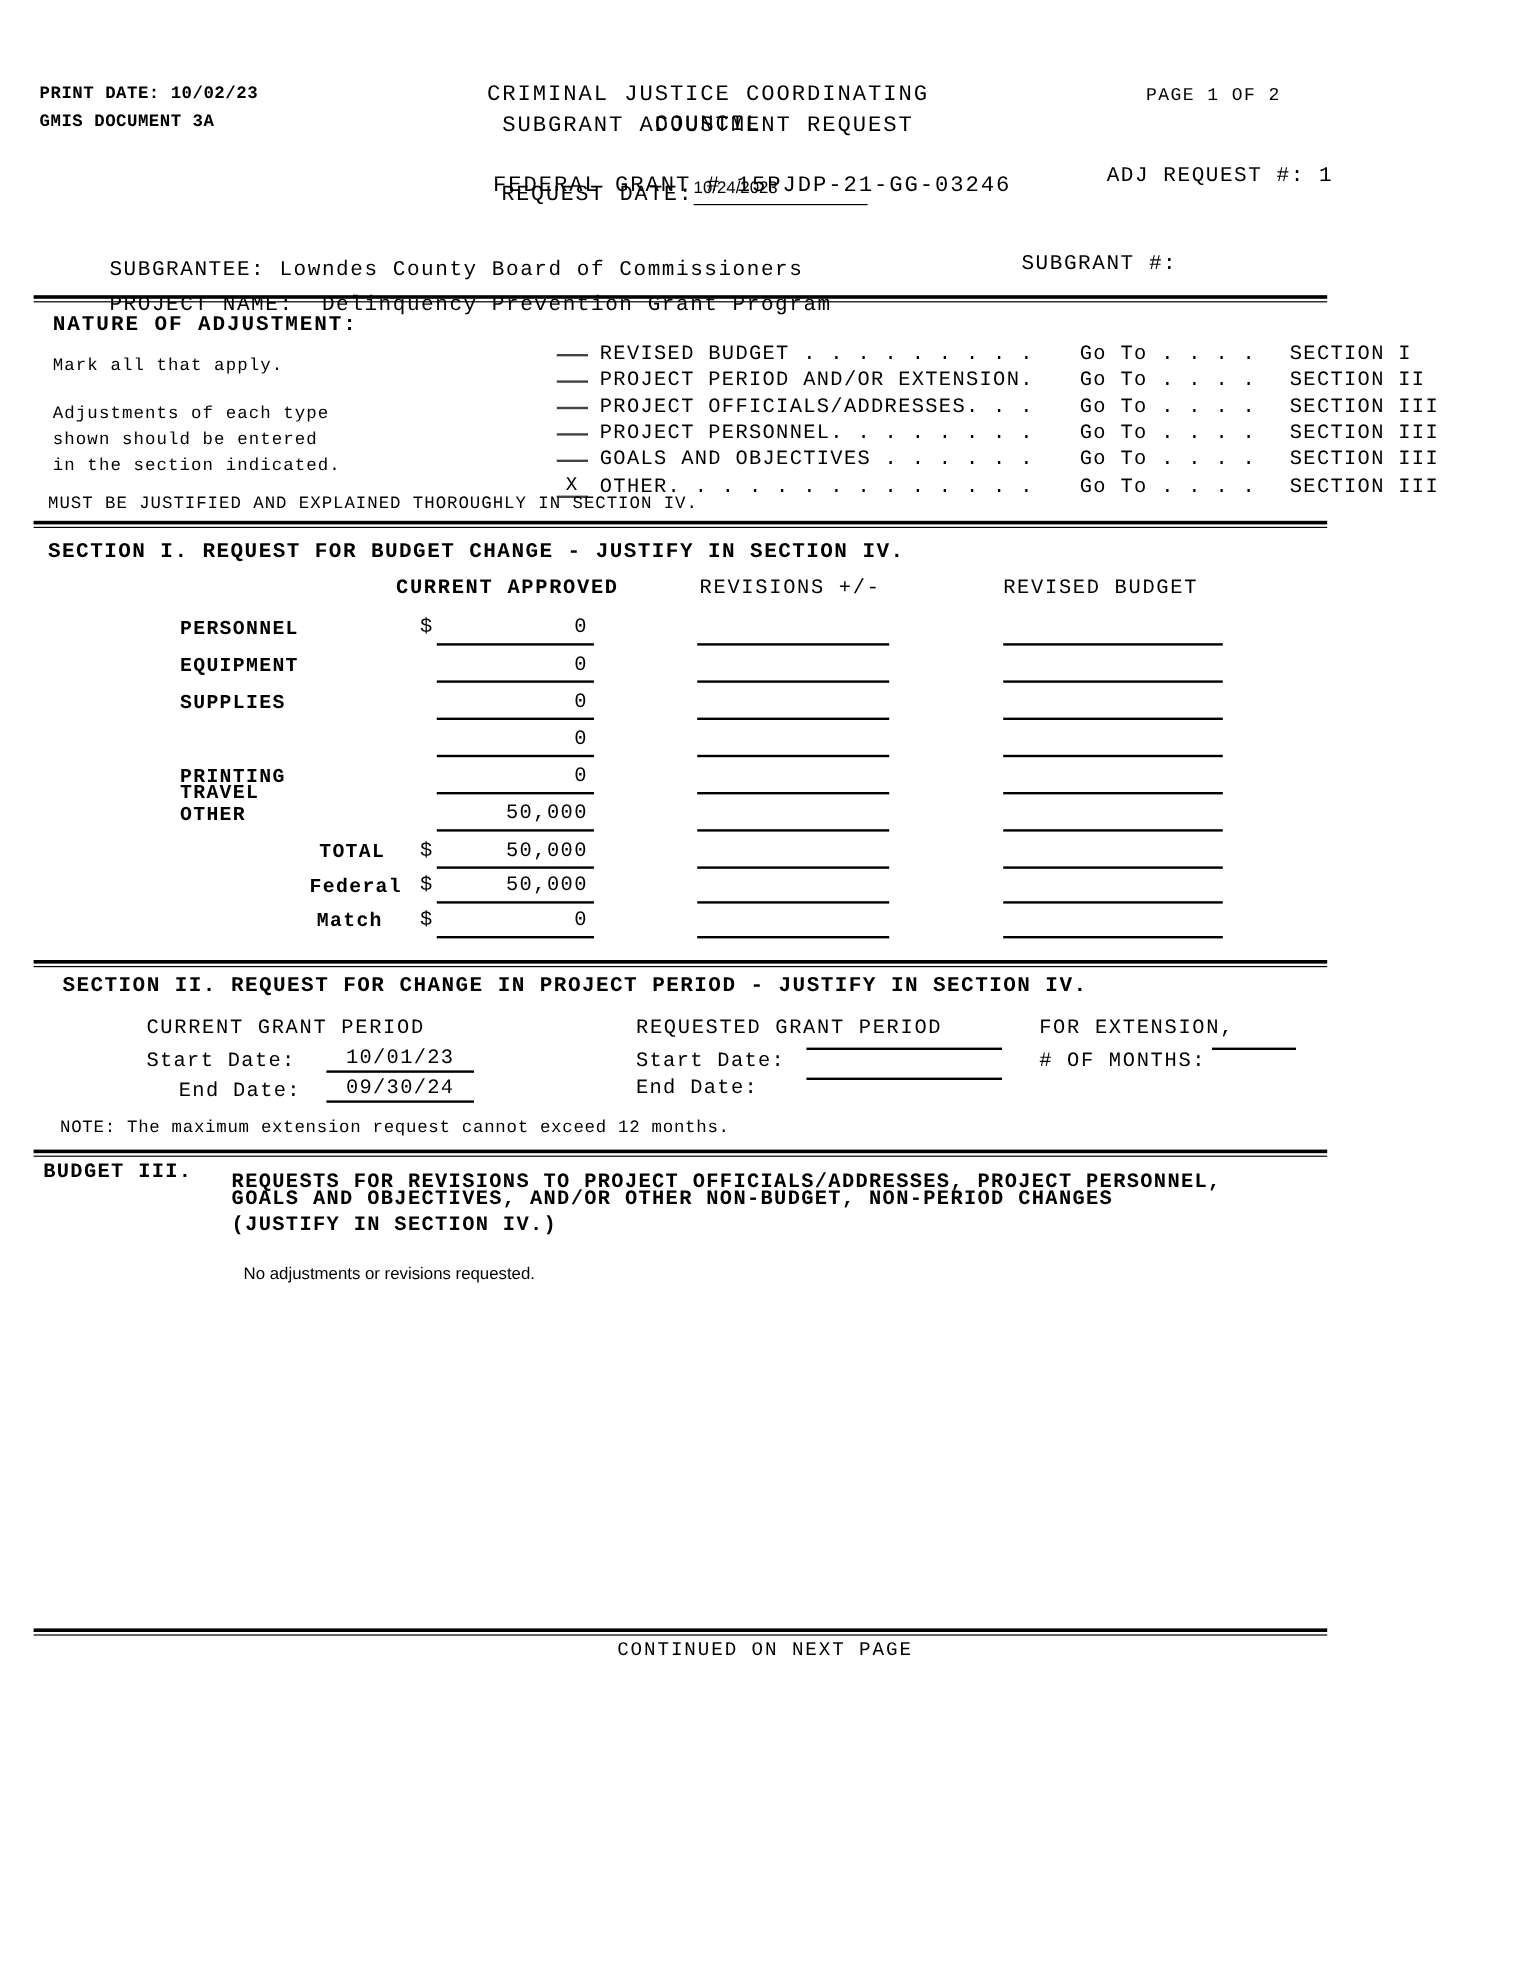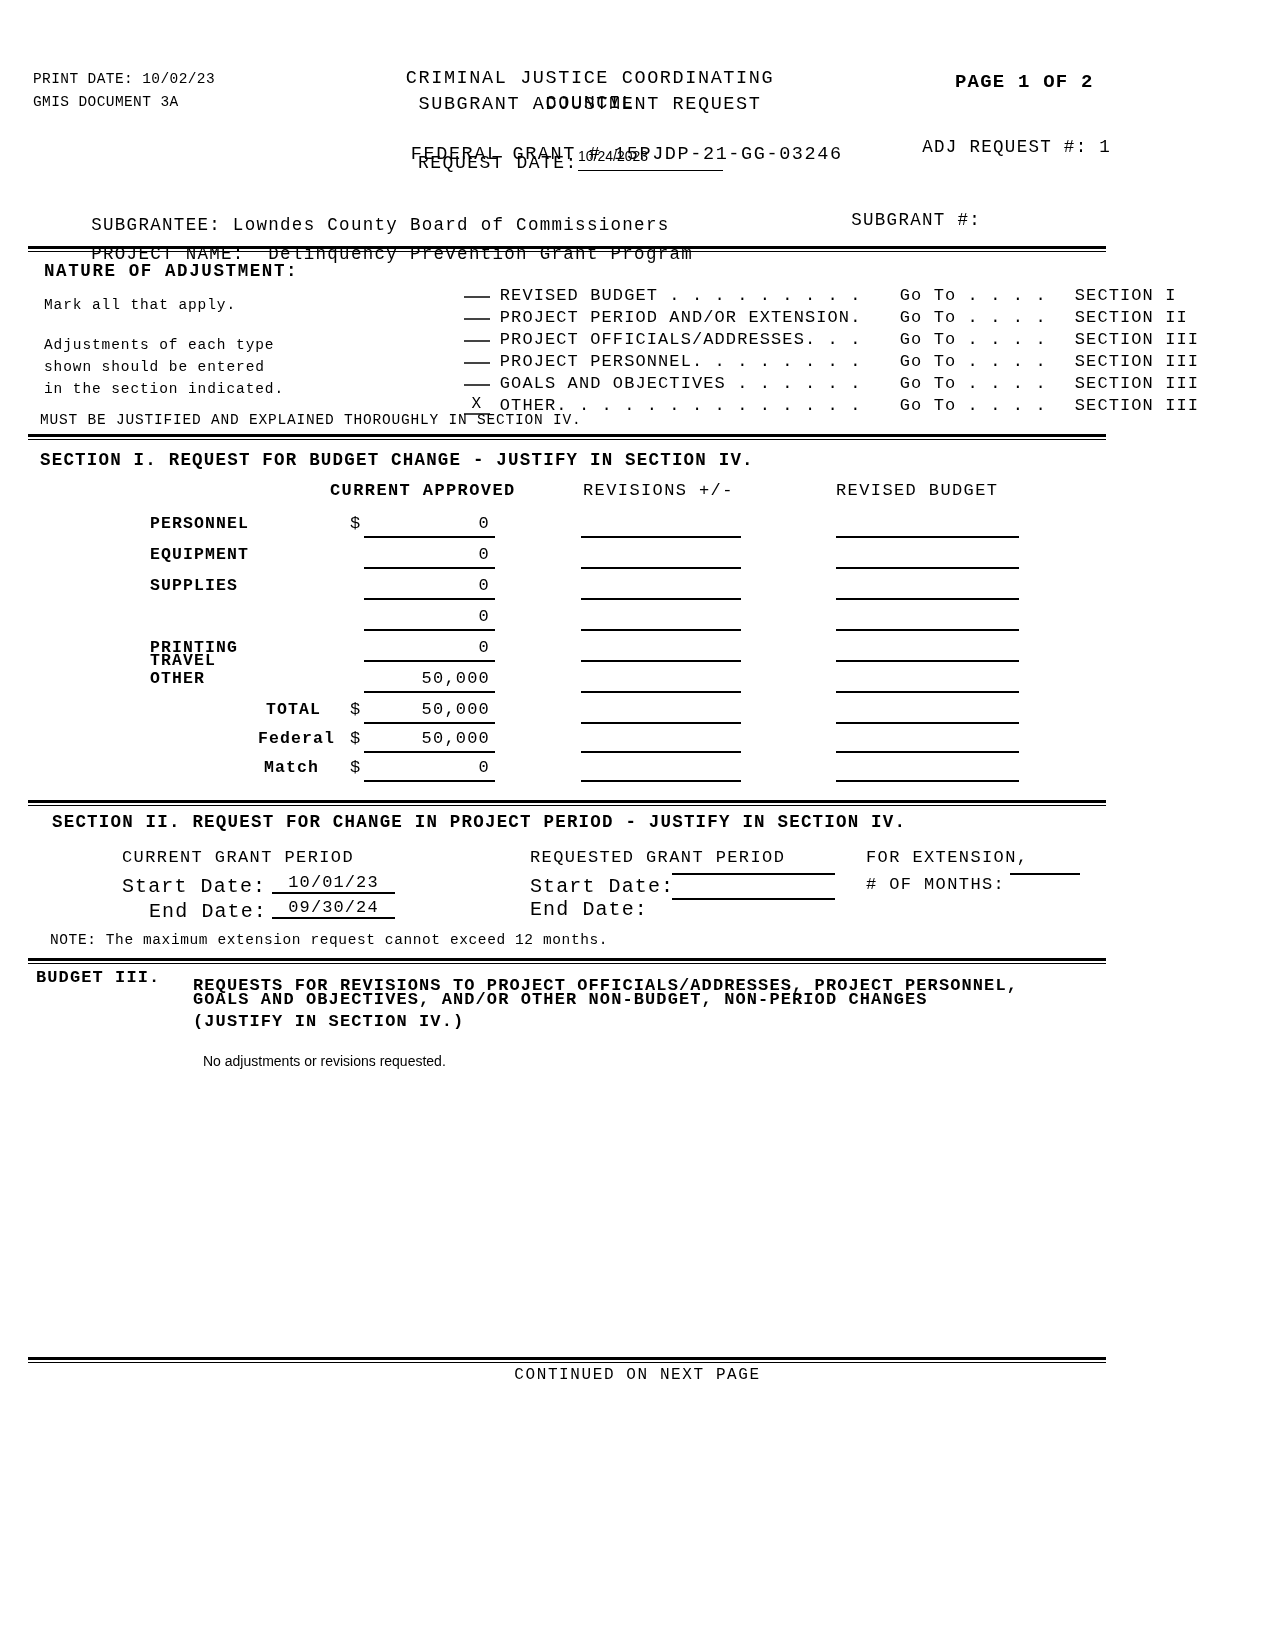--- a/index.html
+++ b/index.html
@@ -27,33 +27,33 @@
     width: 1078px;
     border-top: 3px solid #000;
     border-bottom: 1px solid #000;
     height: 2px;
   }
 
   
   .hdr-left {
     font-size: 14.5px;
     letter-spacing: 0.4px;
-    font-weight: normal;
+    font-weight: bold;
     line-height: 23px;
   }
   .hdr-center {
     font-size: 18.5px;
     letter-spacing: 1.6px;
     text-align: center;
     line-height: 25px;
   }
   .hdr-right {
-    font-size: 19px;
+    font-size: 15px;
     letter-spacing: 1.2px;
-    font-weight: bold;
+    font-weight: normal;
   }
   .hdr-adj {
     font-size: 17.5px;
     letter-spacing: 1.3px;
     text-align: center;
   }
   .reqdate-label {
     font-size: 18px;
     letter-spacing: 1.5px;
   }
@@ -138,21 +138,21 @@
     border-bottom: 2px solid #000;
     height: 0;
   }
 
   
   .gp-head {
     font-size: 17px;
     letter-spacing: 1.4px;
   }
   .gp-label {
-    font-size: 20px;
+    font-size: 17px;
     letter-spacing: 1.1px;
   }
   .gp-value {
     font-size: 17px;
     letter-spacing: 1.1px;
     text-align: center;
     display: inline-block;
     border-bottom: 2px solid #000;
   }
   .note-line {

